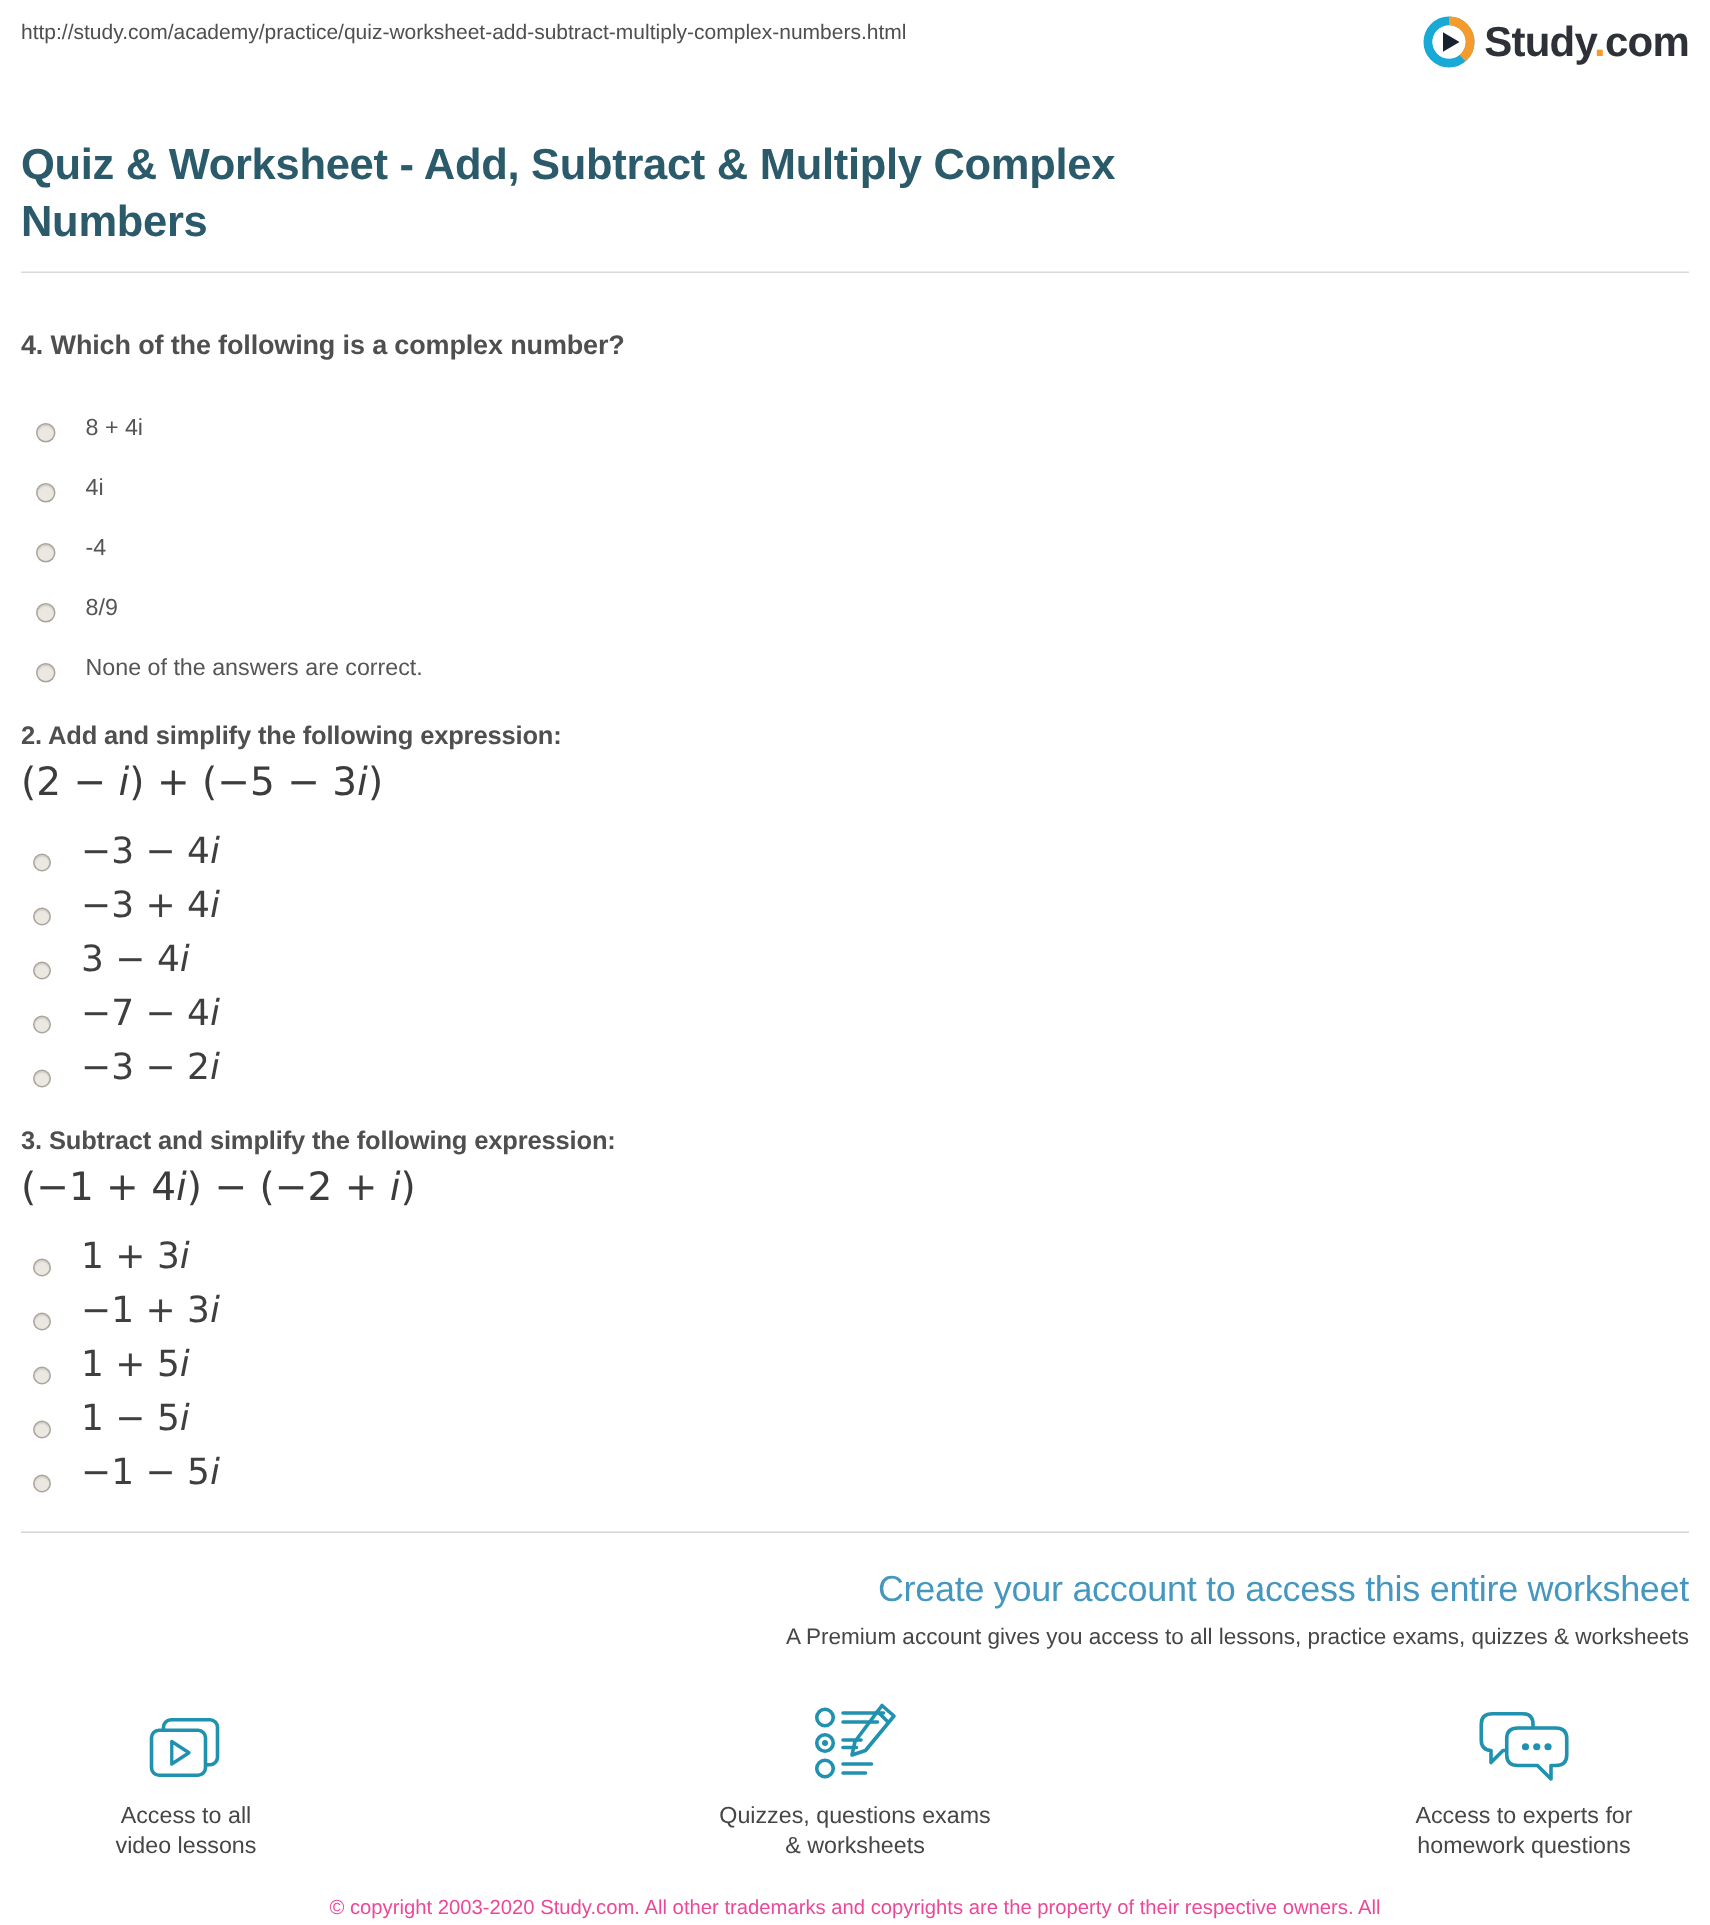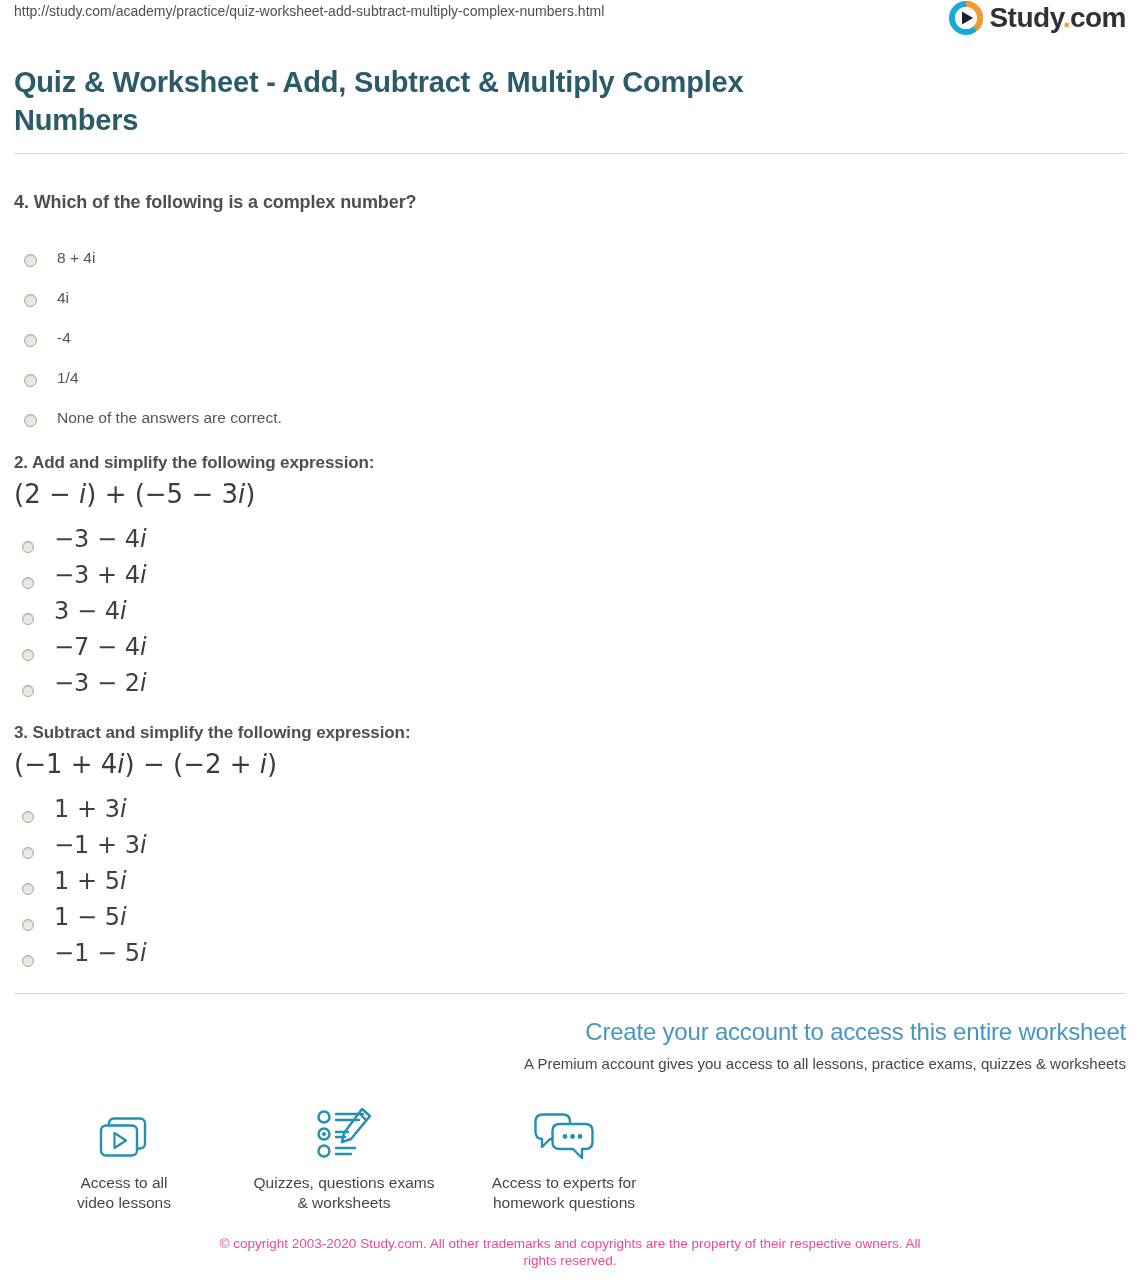--- a/index.html
+++ b/index.html
@@ -4,29 +4,29 @@
 <style>
   * { margin:0; padding:0; box-sizing:border-box; }
   html,body { background:#fff; }
   body {
     width:1140px; min-height:1283px; margin:0 auto;
     font-family:"Liberation Sans", sans-serif; color:#555;
   }
   .page { padding:0 14px; }
 
   
-  .header { display:flex; justify-content:space-between; align-items:flex-start; }
+  .header { display:flex; justify-content:space-between; align-items:flex-start; padding-top:10px; }
   .url { font-size:14px; color:#4f4f4f; padding-top:3px; letter-spacing:0; }
   .logo { display:flex; align-items:center; gap:5px; cursor:pointer; }
   .logo-text { font-size:28px; font-weight:bold; color:#2e3138; letter-spacing:-0.5px; }
   .logo-text .dot { color:#f59b2b; }
 
   
   .page-title {
-    margin-top:27px; font-size:29px; font-weight:bold; color:#2b5b6b;
+    margin-top:45px; font-size:29px; font-weight:bold; color:#2b5b6b;
     line-height:38px; max-width:840px; letter-spacing:-0.2px;
   }
   .rule { border:none; border-top:1px solid #d9d9d9; margin-top:14px; }
 
   
   .question { margin-top:38px; }
   .q-prompt { font-size:18px; font-weight:bold; color:#4f4f4f; letter-spacing:-0.1px; }
   .q-prompt.small { font-size:17px; }
   .q-expression {
     font-family:"DejaVu Sans", sans-serif; font-size:26px; color:#3c3c3c;
@@ -50,21 +50,21 @@
   }
   .q3 { margin-top:28px; }
 
   
   .cta-rule { margin-top:26px; border-top:1px solid #d4d4d4; }
   .cta { text-align:right; padding-top:24px; }
   .cta-title { font-size:24px; font-weight:normal; color:#4697bf; letter-spacing:-0.2px; }
   .cta-subtitle { margin-top:9px; font-size:15px; color:#464646; }
 
   
-  .features { margin-top:30px; display:flex; justify-content:flex-start; }
+  .features { margin-top:30px; display:flex; justify-content:space-between; }
   .feature { width:220px; text-align:center; }
   .feature .icon-box { height:60px; display:flex; align-items:flex-end; justify-content:center; }
   .feature .caption { margin-top:11px; font-size:15.5px; color:#464646; line-height:20px; }
 
   
   .footer { margin-top:22px; padding-bottom:30px; text-align:center; }
   .copyright {
     display:inline-block; max-width:710px; font-size:13.5px;
     color:#ec4899; line-height:17px;
   }
@@ -103,21 +103,21 @@
       <div class="option">
         <span class="radio"></span>
         <span class="label">4i</span>
       </div>
       <div class="option">
         <span class="radio"></span>
         <span class="label">-4</span>
       </div>
       <div class="option">
         <span class="radio"></span>
-        <span class="label">1/4</span>
+        <span class="label">8/9</span>
       </div>
       <div class="option">
         <span class="radio"></span>
         <span class="label">None of the answers are correct.</span>
       </div>
     </div>
   </div>
 
   <div class="question math">
     <div class="q-prompt small">2. Add and simplify the following expression:</div>

